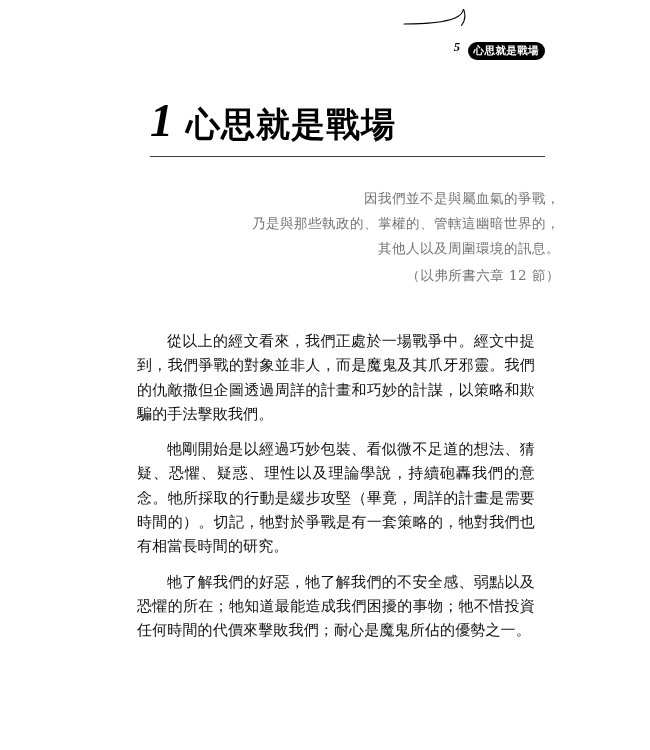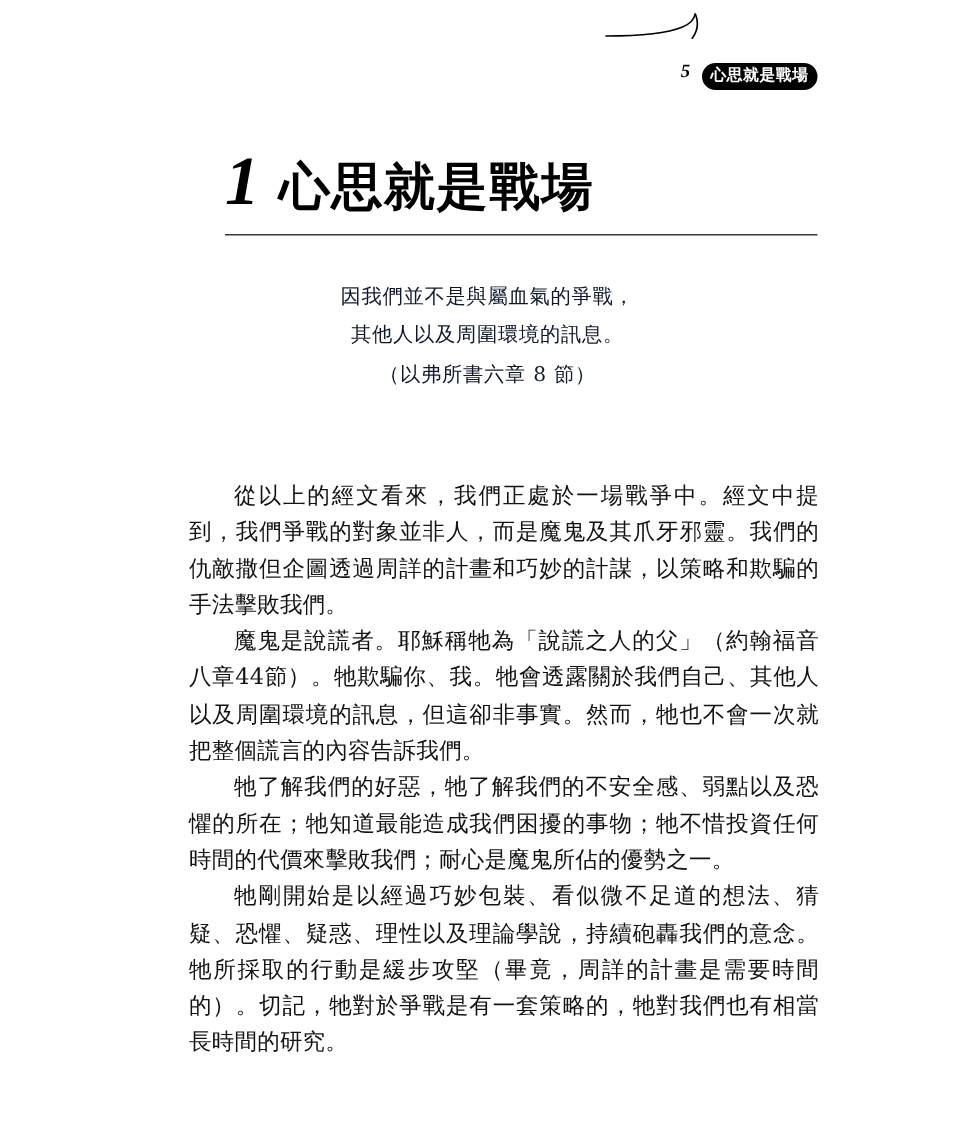--- a/index.html
+++ b/index.html
@@ -109,25 +109,25 @@
     height: 1px;
     background: #3a3a3a;
   }
 
   
   .epigraph {
     position: absolute;
     left: 90px;
     top: 186px;
     width: 470px;
-    text-align: center;
+    text-align: right;
     font-family: "DejaVu Serif", "Liberation Serif", serif;
     font-size: 13.5px;
     line-height: 25px;
-    color: #0f172a;
+    color: #737373;
     letter-spacing: 0.5px;
   }
   .epigraph .verse-line {
     display: block;
     white-space: nowrap;
   }
   .epigraph .citation {
     display: block;
     white-space: nowrap;
     margin-top: 2px;
@@ -141,21 +141,21 @@
     width: 420px;
     font-family: "DejaVu Serif", "Liberation Serif", serif;
     font-size: 15px;
     line-height: 24.3px;
     color: #121212;
     text-align: justify;
     text-justify: inter-character;
     letter-spacing: 0.15px;
   }
   .body-copy p {
-    margin: 0;
+    margin: 11px;
     text-indent: 2em;
   }
 </style>
 </head>
 <body>
 
 <div class="page">
 
   <div class="header">
     <div class="header-inner">
@@ -173,24 +173,24 @@
   <div class="title-block">
     <div class="chapter-title">
       <span class="chapter-num">1</span>
       <span class="chapter-name">心思就是戰場</span>
     </div>
   </div>
   <div class="title-rule"></div>
 
   <div class="epigraph">
     <span class="verse-line">因我們並不是與屬血氣的爭戰，</span>
+    <span class="verse-line">乃是與那些執政的、掌權的、管轄這幽暗世界的，</span>
     <span class="verse-line">其他人以及周圍環境的訊息。</span>
-    <span class="citation">（以弗所書六章 8 節）</span>
+    <span class="citation">（以弗所書六章 12 節）</span>
   </div>
 
   <div class="body-copy">
     <p>從以上的經文看來，我們正處於一場戰爭中。經文中提到，我們爭戰的對象並非人，而是魔鬼及其爪牙邪靈。我們的仇敵撒但企圖透過周詳的計畫和巧妙的計謀，以策略和欺騙的手法擊敗我們。</p>
-    <p>魔鬼是說謊者。耶穌稱牠為「說謊之人的父」（約翰福音八章44節）。牠欺騙你、我。牠會透露關於我們自己、其他人以及周圍環境的訊息，但這卻非事實。然而，牠也不會一次就把整個謊言的內容告訴我們。</p>
+    <p>牠剛開始是以經過巧妙包裝、看似微不足道的想法、猜疑、恐懼、疑惑、理性以及理論學說，持續砲轟我們的意念。牠所採取的行動是緩步攻堅（畢竟，周詳的計畫是需要時間的）。切記，牠對於爭戰是有一套策略的，牠對我們也有相當長時間的研究。</p>
     <p>牠了解我們的好惡，牠了解我們的不安全感、弱點以及恐懼的所在；牠知道最能造成我們困擾的事物；牠不惜投資任何時間的代價來擊敗我們；耐心是魔鬼所佔的優勢之一。</p>
-    <p>牠剛開始是以經過巧妙包裝、看似微不足道的想法、猜疑、恐懼、疑惑、理性以及理論學說，持續砲轟我們的意念。牠所採取的行動是緩步攻堅（畢竟，周詳的計畫是需要時間的）。切記，牠對於爭戰是有一套策略的，牠對我們也有相當長時間的研究。</p>
   </div>
 
 </div>
 
 </body></html>

